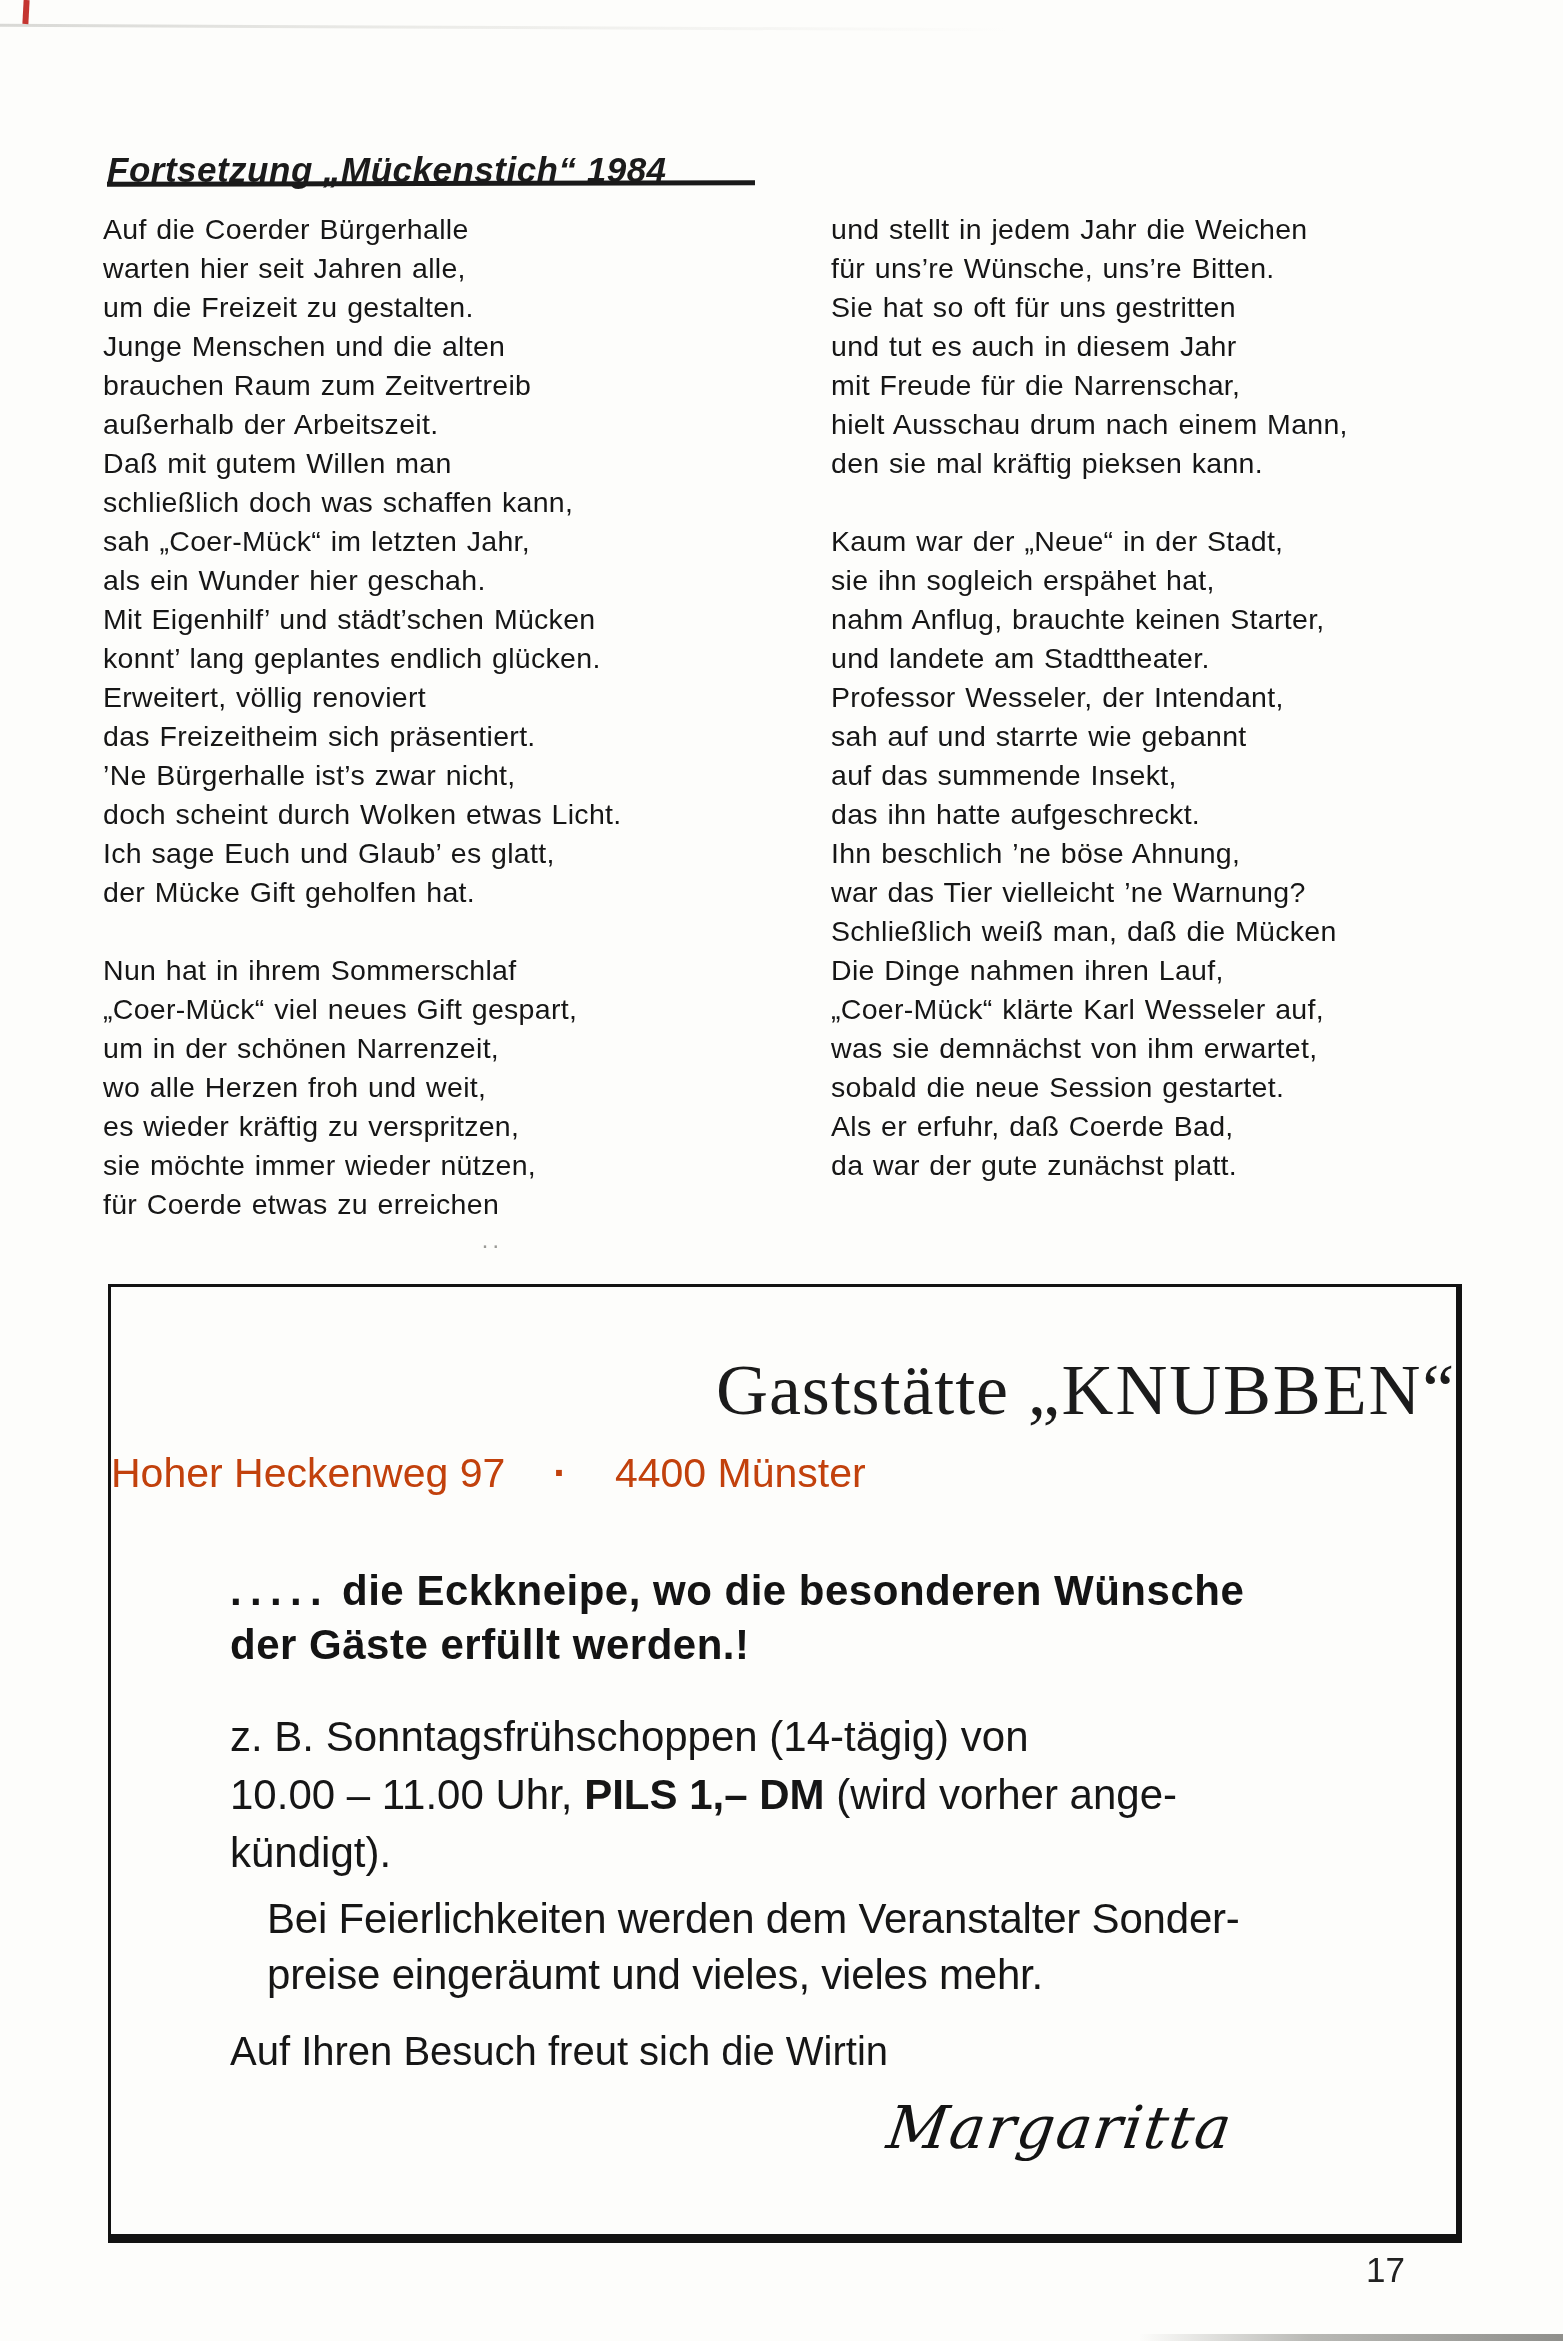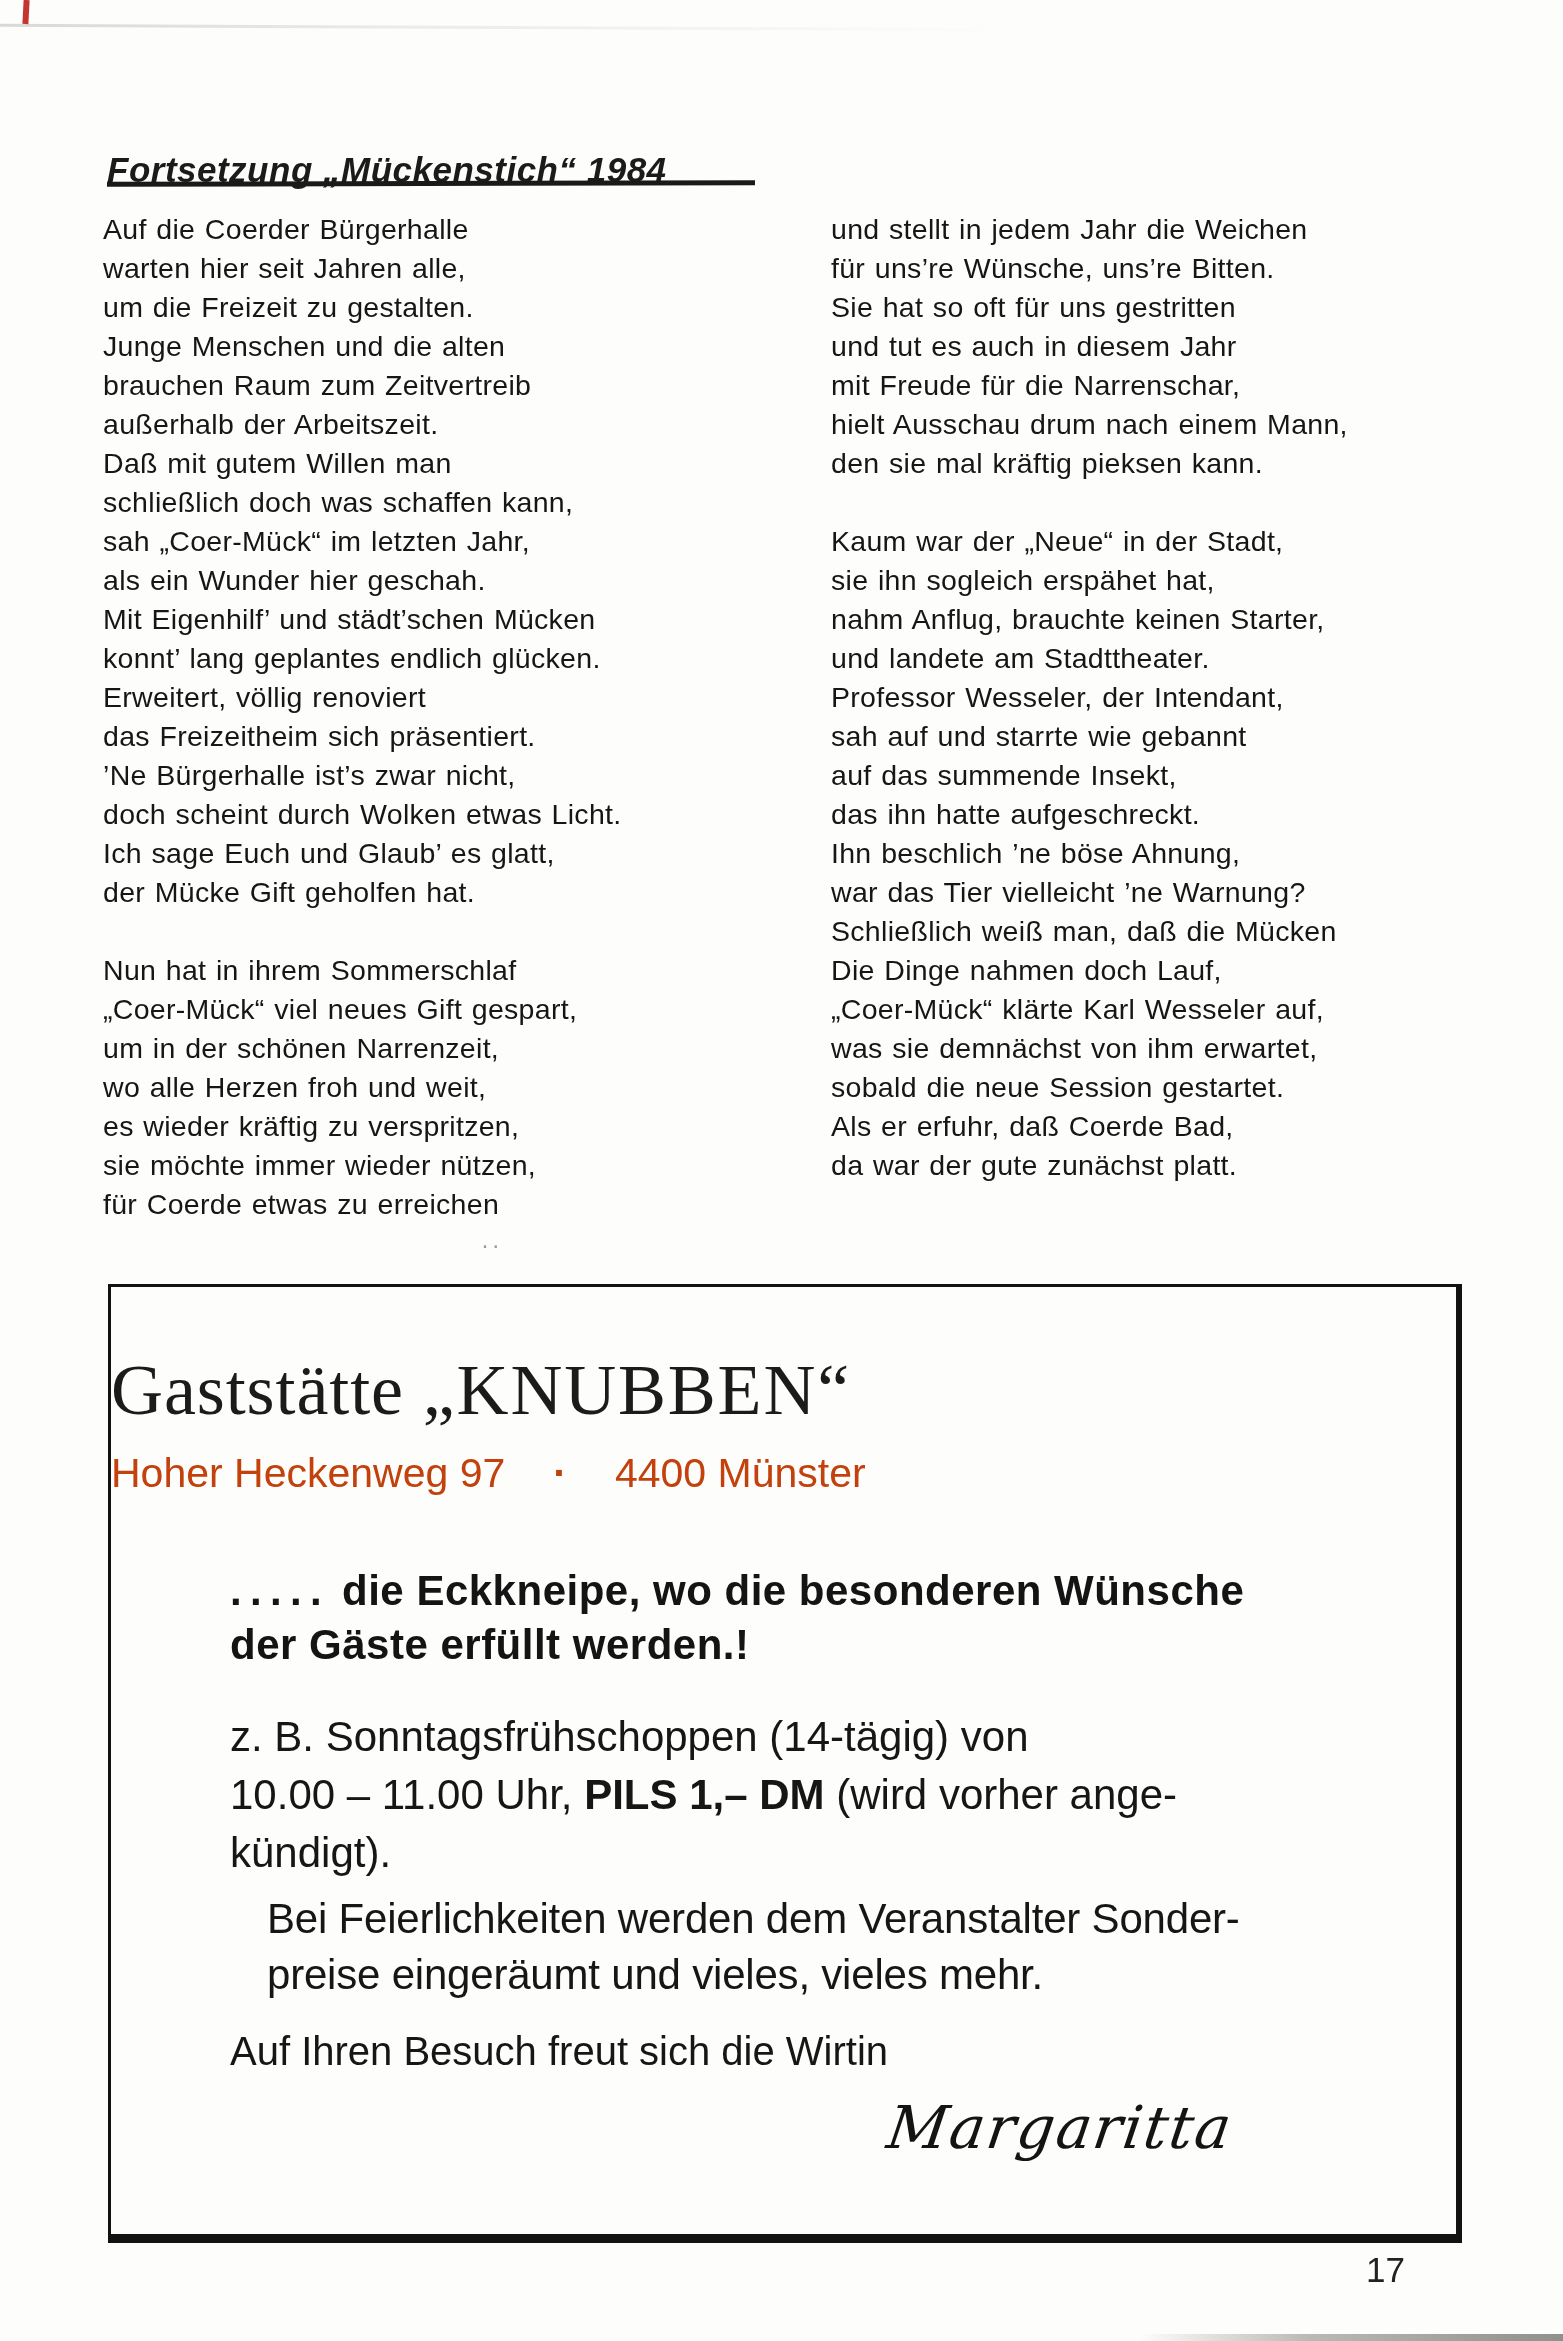--- a/index.html
+++ b/index.html
@@ -33,21 +33,21 @@
   .stanza + .stanza{margin-top:39px;}
 
   
   .ad-box{
     position:absolute;left:108px;top:1284px;width:1354px;height:959px;
     box-sizing:border-box;
     border:3.7px solid #121212;border-right-width:6.4px;border-bottom-width:9.2px;
     background:#fdfdfb;
   }
   .ad-title{
-    position:absolute;top:62px;left:0;width:100%;text-align:left;
+    position:absolute;top:62px;left:0;width:100%;text-align:right;
     font-family:"Liberation Serif", serif;font-size:72px;font-weight:normal;
     letter-spacing:0.9px;color:#1b1b1b;white-space:nowrap;
   }
   .ad-title .knubben{letter-spacing:1.8px;}
   .ad-address{
     position:absolute;top:163px;left:0;width:100%;text-align:left;
     font-size:41px;color:#c2410c;white-space:nowrap;
   }
   .ad-address .sep{display:inline-block;margin:0 48px;font-weight:bold;}
   .ad-tagline{
@@ -138,21 +138,21 @@
           <div class="line">sie ihn sogleich erspähet hat,</div>
           <div class="line">nahm Anflug, brauchte keinen Starter,</div>
           <div class="line">und landete am Stadttheater.</div>
           <div class="line">Professor Wesseler, der Intendant,</div>
           <div class="line">sah auf und starrte wie gebannt</div>
           <div class="line">auf das summende Insekt,</div>
           <div class="line">das ihn hatte aufgeschreckt.</div>
           <div class="line">Ihn beschlich ’ne böse Ahnung,</div>
           <div class="line">war das Tier vielleicht ’ne Warnung?</div>
           <div class="line">Schließlich weiß man, daß die Mücken</div>
-          <div class="line">Die Dinge nahmen doch Lauf,</div>
+          <div class="line">Die Dinge nahmen ihren Lauf,</div>
           <div class="line">„Coer-Mück“ klärte Karl Wesseler auf,</div>
           <div class="line">was sie demnächst von ihm erwartet,</div>
           <div class="line">sobald die neue Session gestartet.</div>
           <div class="line">Als er erfuhr, daß Coerde Bad,</div>
           <div class="line">da war der gute zunächst platt.</div>
         </div>
       </div>
   </section>
 
   <section class="ad-box">

